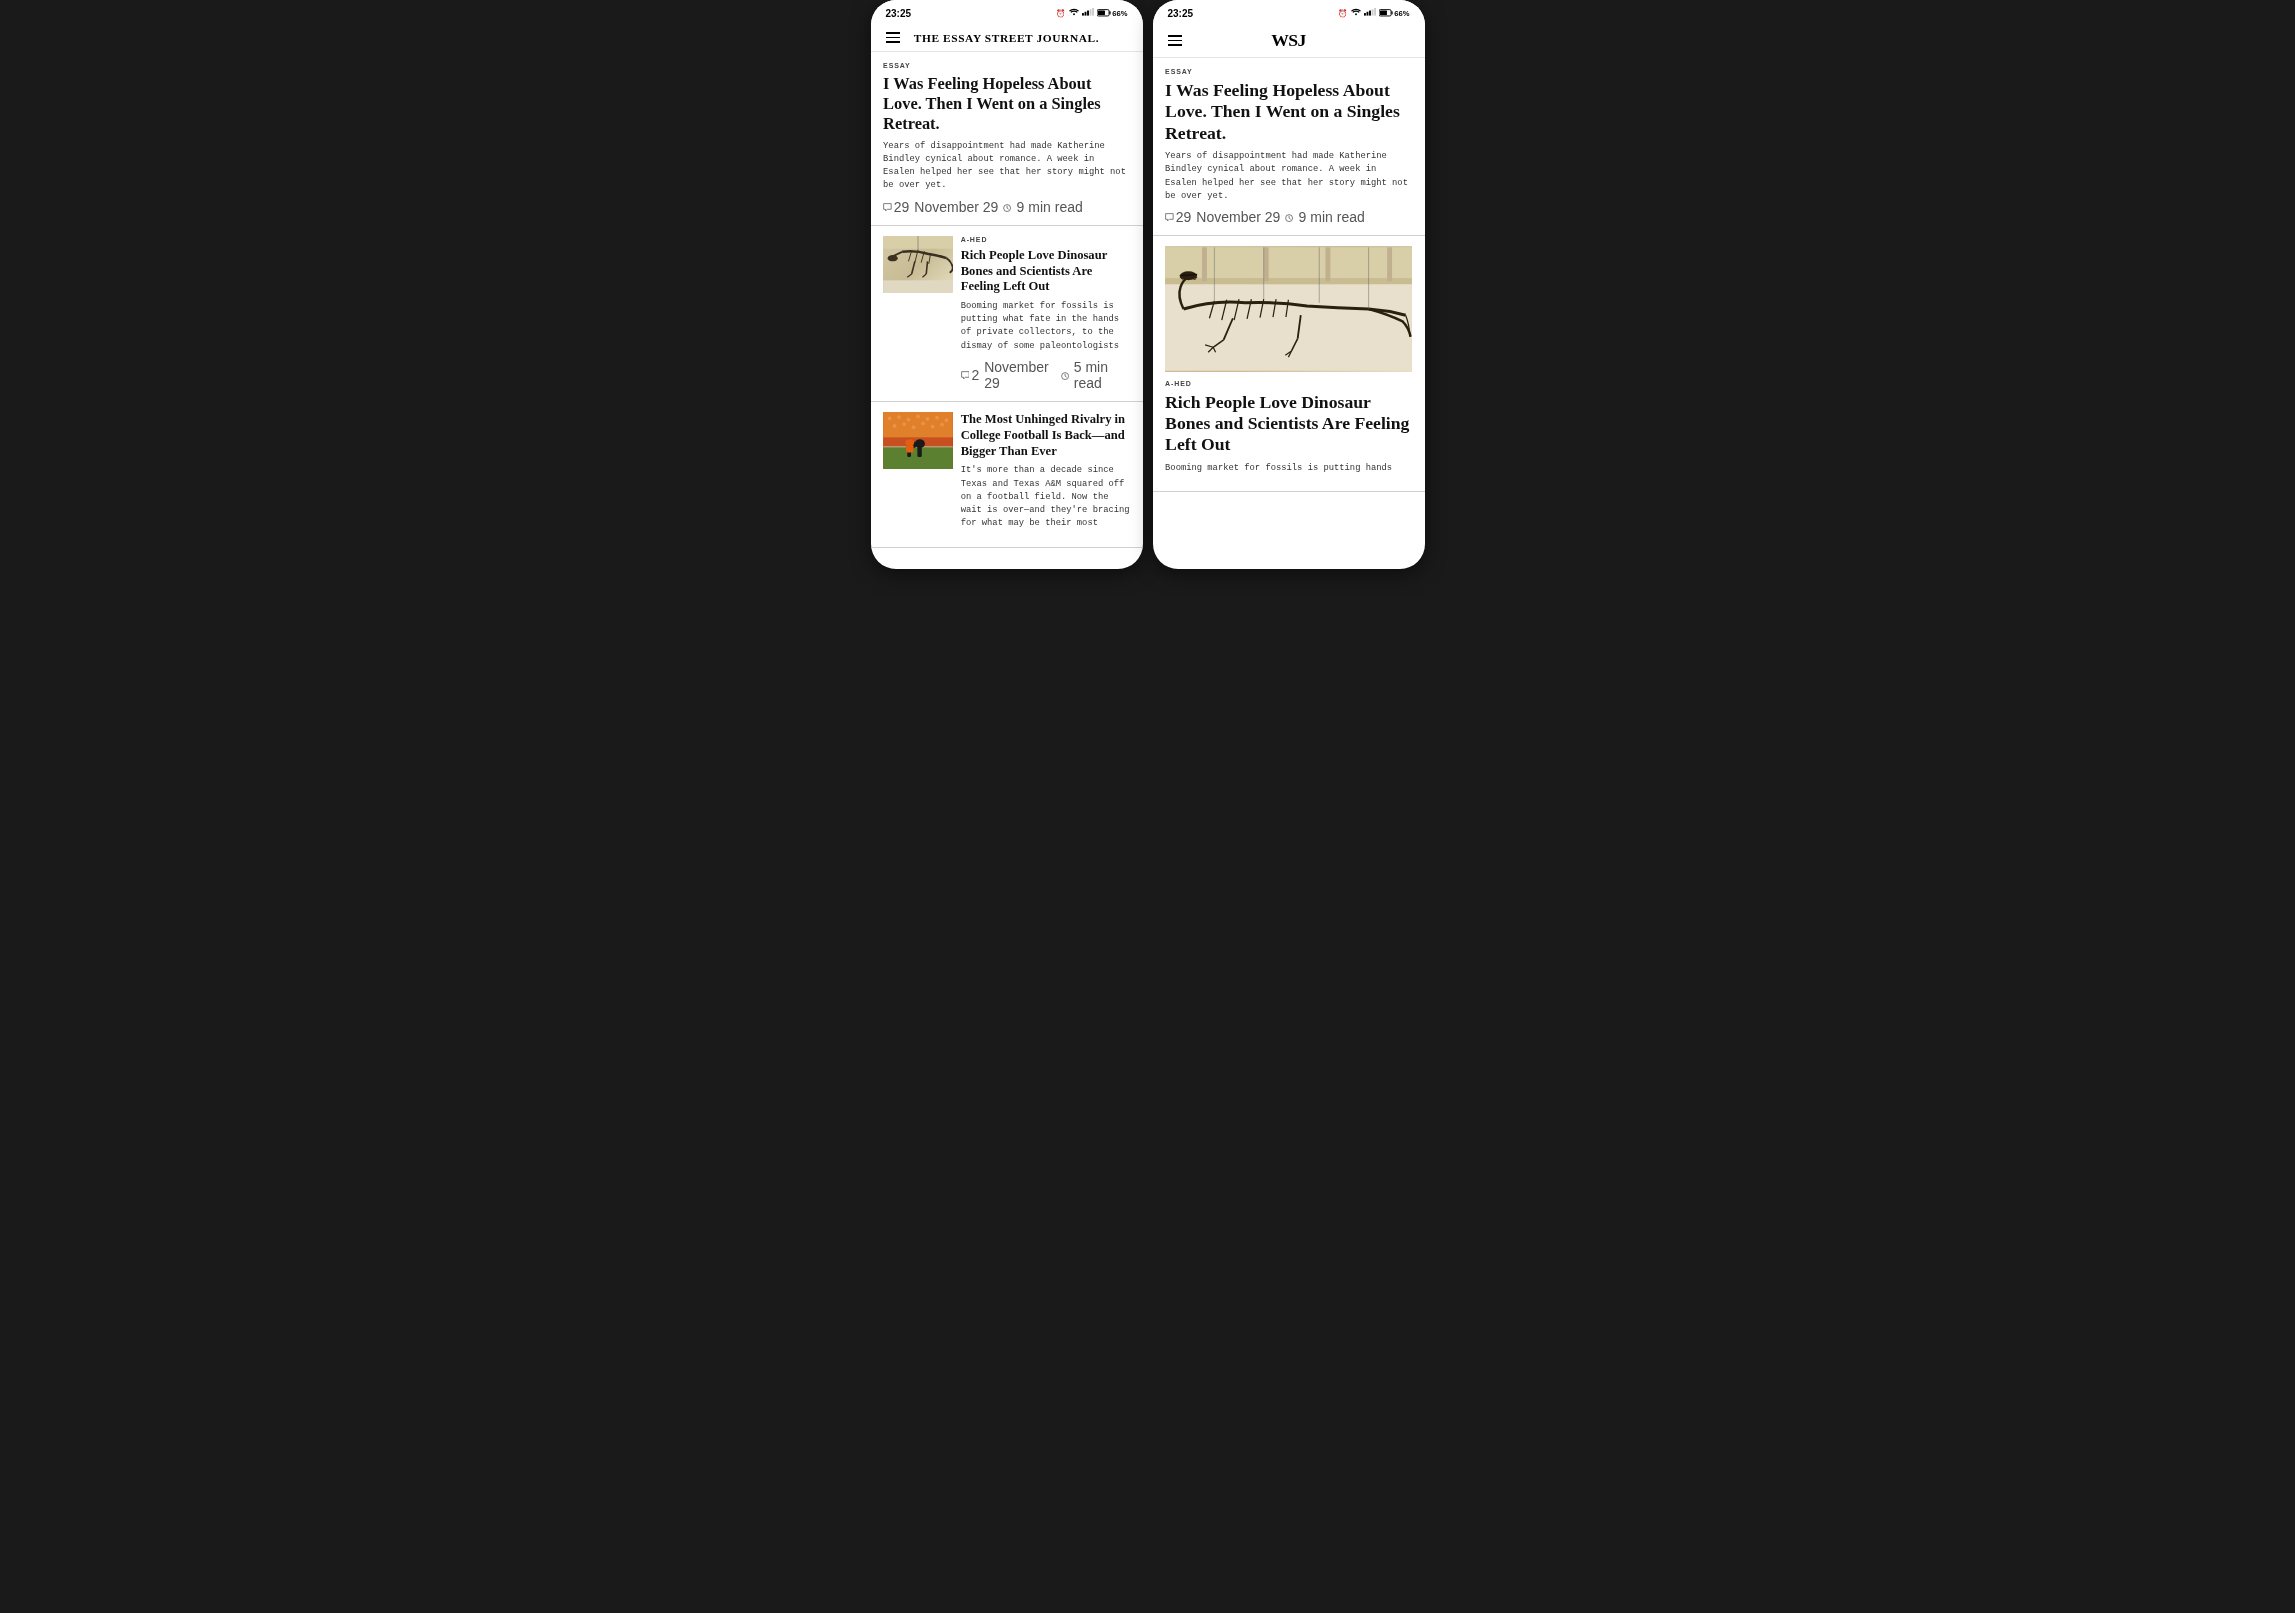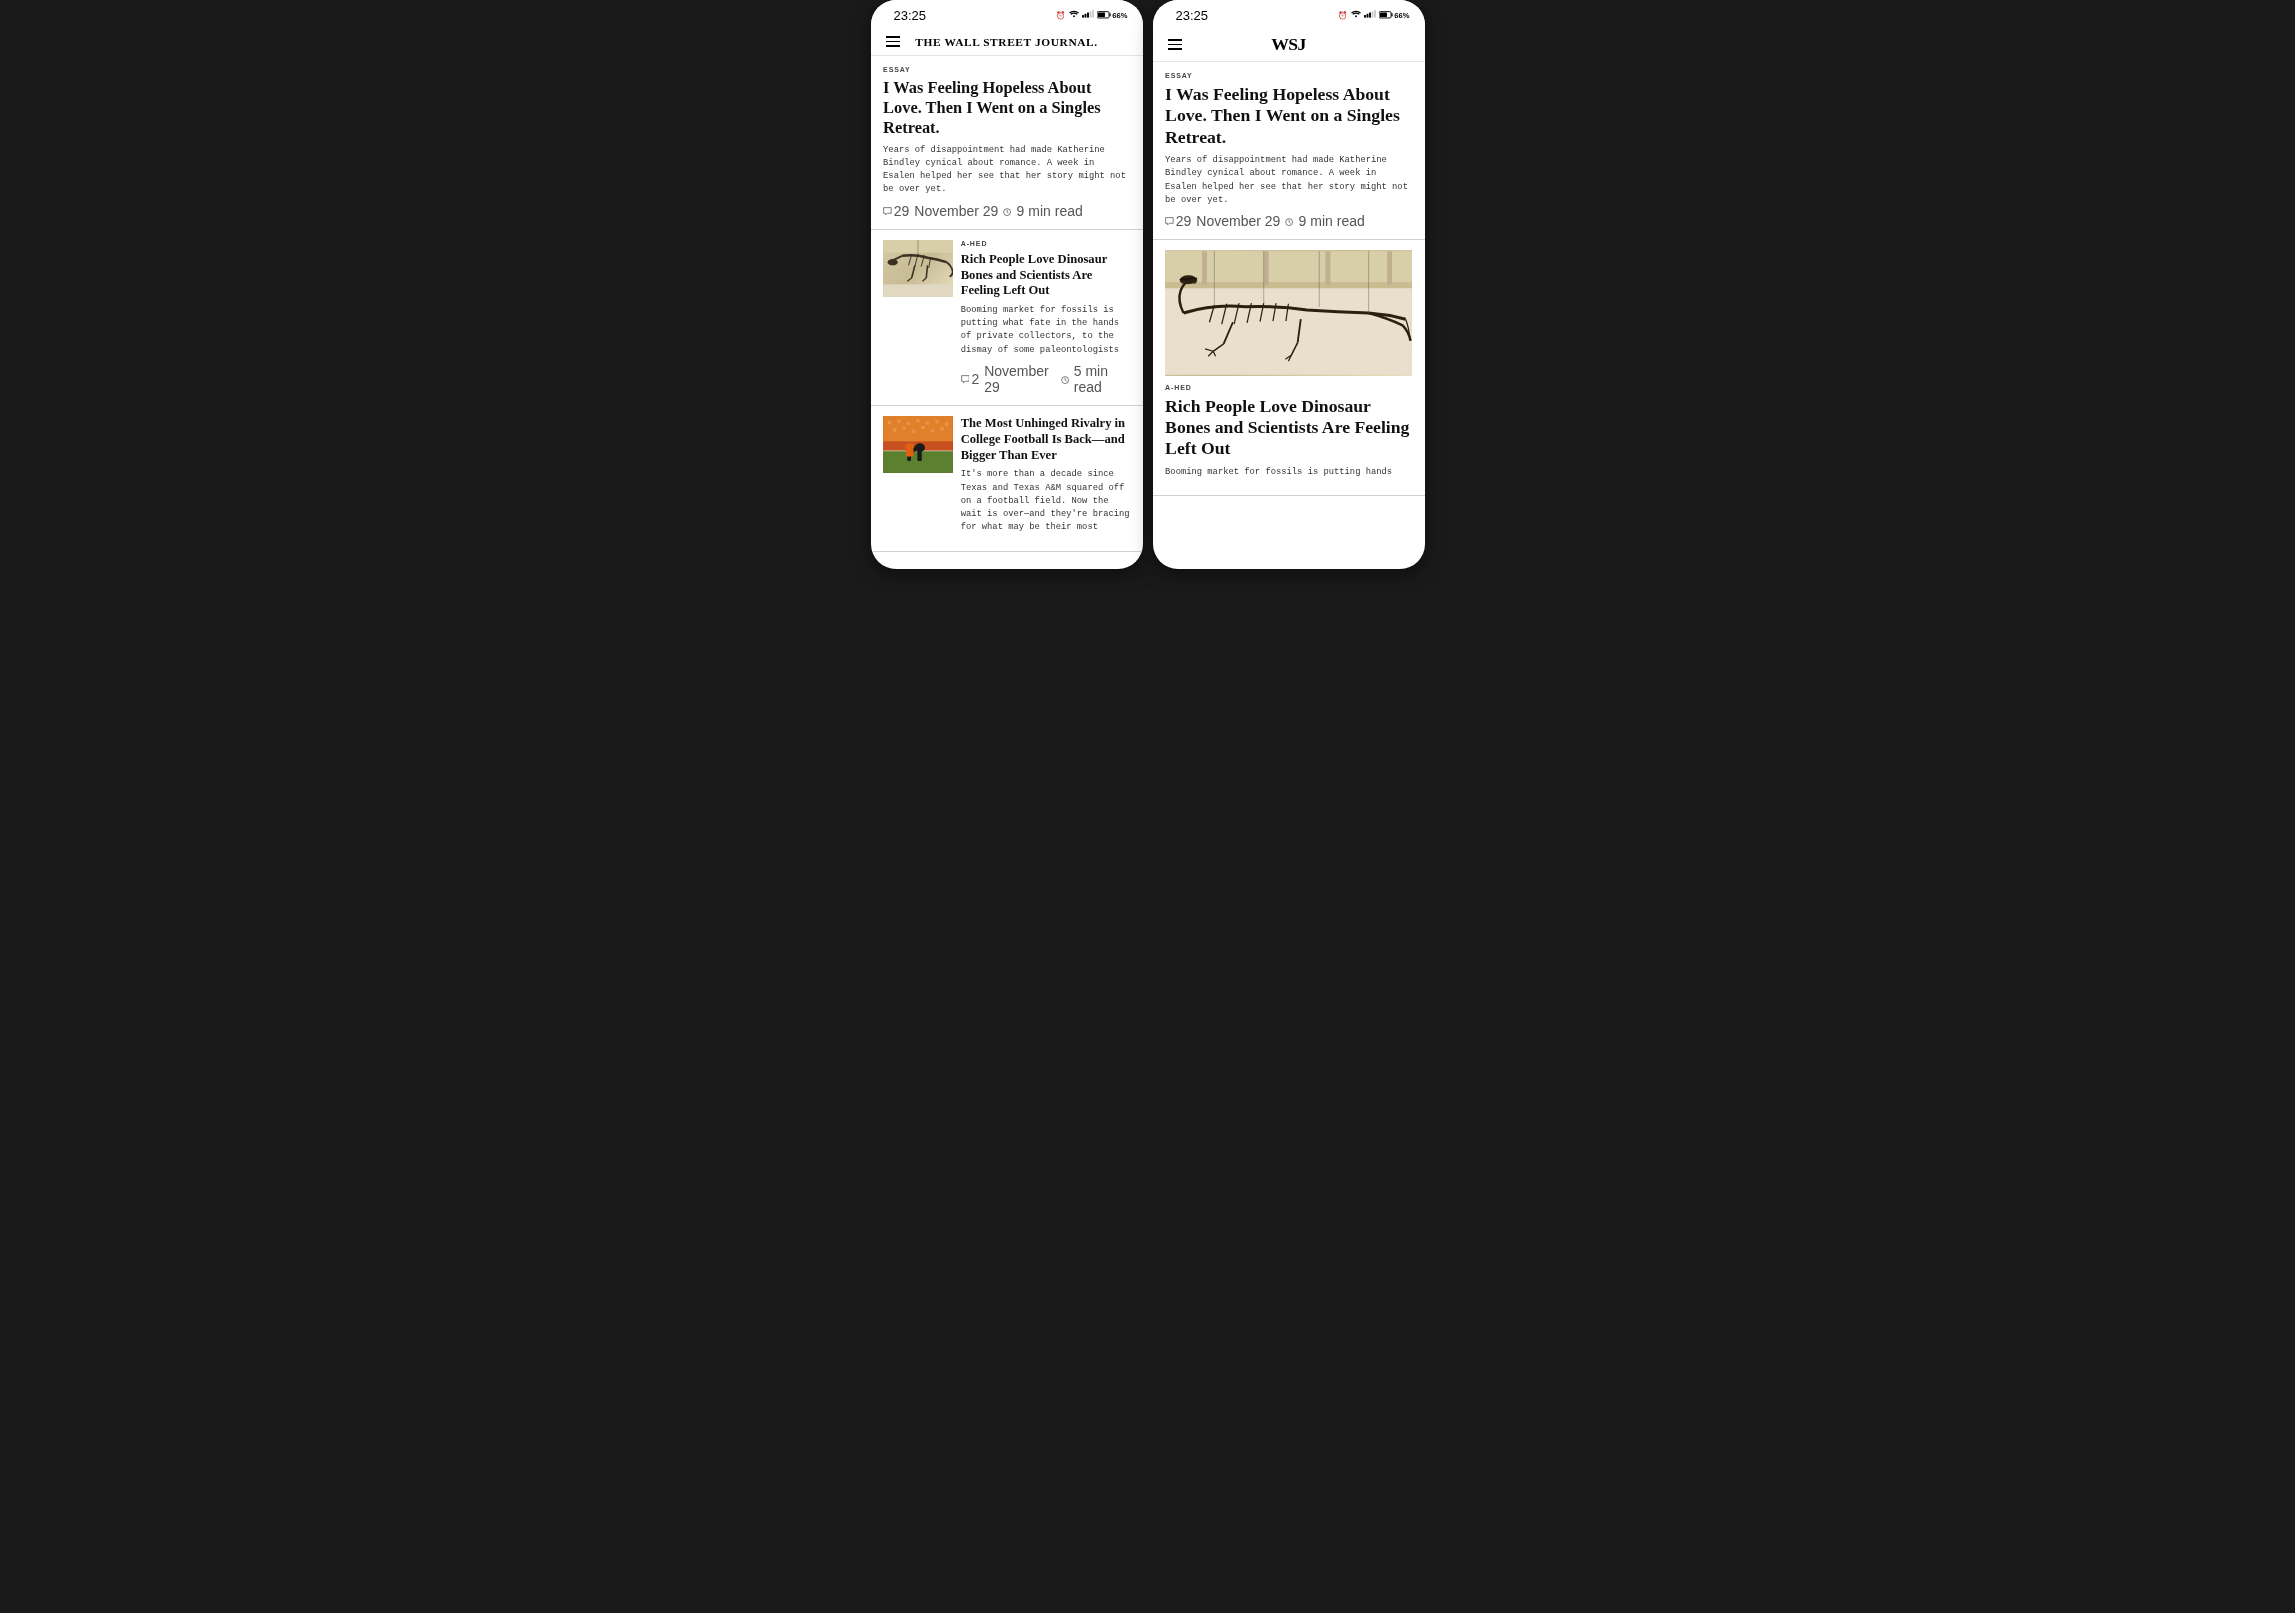--- a/index.html
+++ b/index.html
@@ -30,23 +30,22 @@
       justify-content: space-between;
       align-items: center;
       padding: 7.6px 15px 5px;
       font-size: 8.2px;
       font-family: -apple-system, BlinkMacSystemFont, sans-serif;
       font-weight: 600;
       background: #fff;
     }
 
     .status-time {
-      font-weight: 400;
-      font-size: 13px;
-      margin-left: 8px;
+      font-weight: 700;
+      font-size: 10px;
     }
 
     .status-icons {
       display: flex;
       align-items: center;
       gap: 3.2px;
       font-size: 7.6px;
     }
 
     .nav-bar {
@@ -246,21 +245,21 @@
       </span>
     </div>
   </div>
 
   <div class="nav-bar">
     <div class="hamburger">
       <span></span>
       <span></span>
       <span></span>
     </div>
-    <div class="nav-title-full">THE WALL STREET JOURNAL.</div>
+    <div class="nav-title-full">THE ESSAY STREET JOURNAL.</div>
     <div style="width:19px;"></div>
   </div>
 
   <div class="content">
 
     <div class="article-section">
       <div class="article-label">ESSAY</div>
       <div class="article-title-large">I Was Feeling Hopeless About Love. Then I Went on a Singles Retreat.</div>
       <div class="article-subtitle">Years of disappointment had made Katherine Bindley cynical about romance. A week in Esalen helped her see that her story might not be over yet.</div>
       <div class="article-meta">

